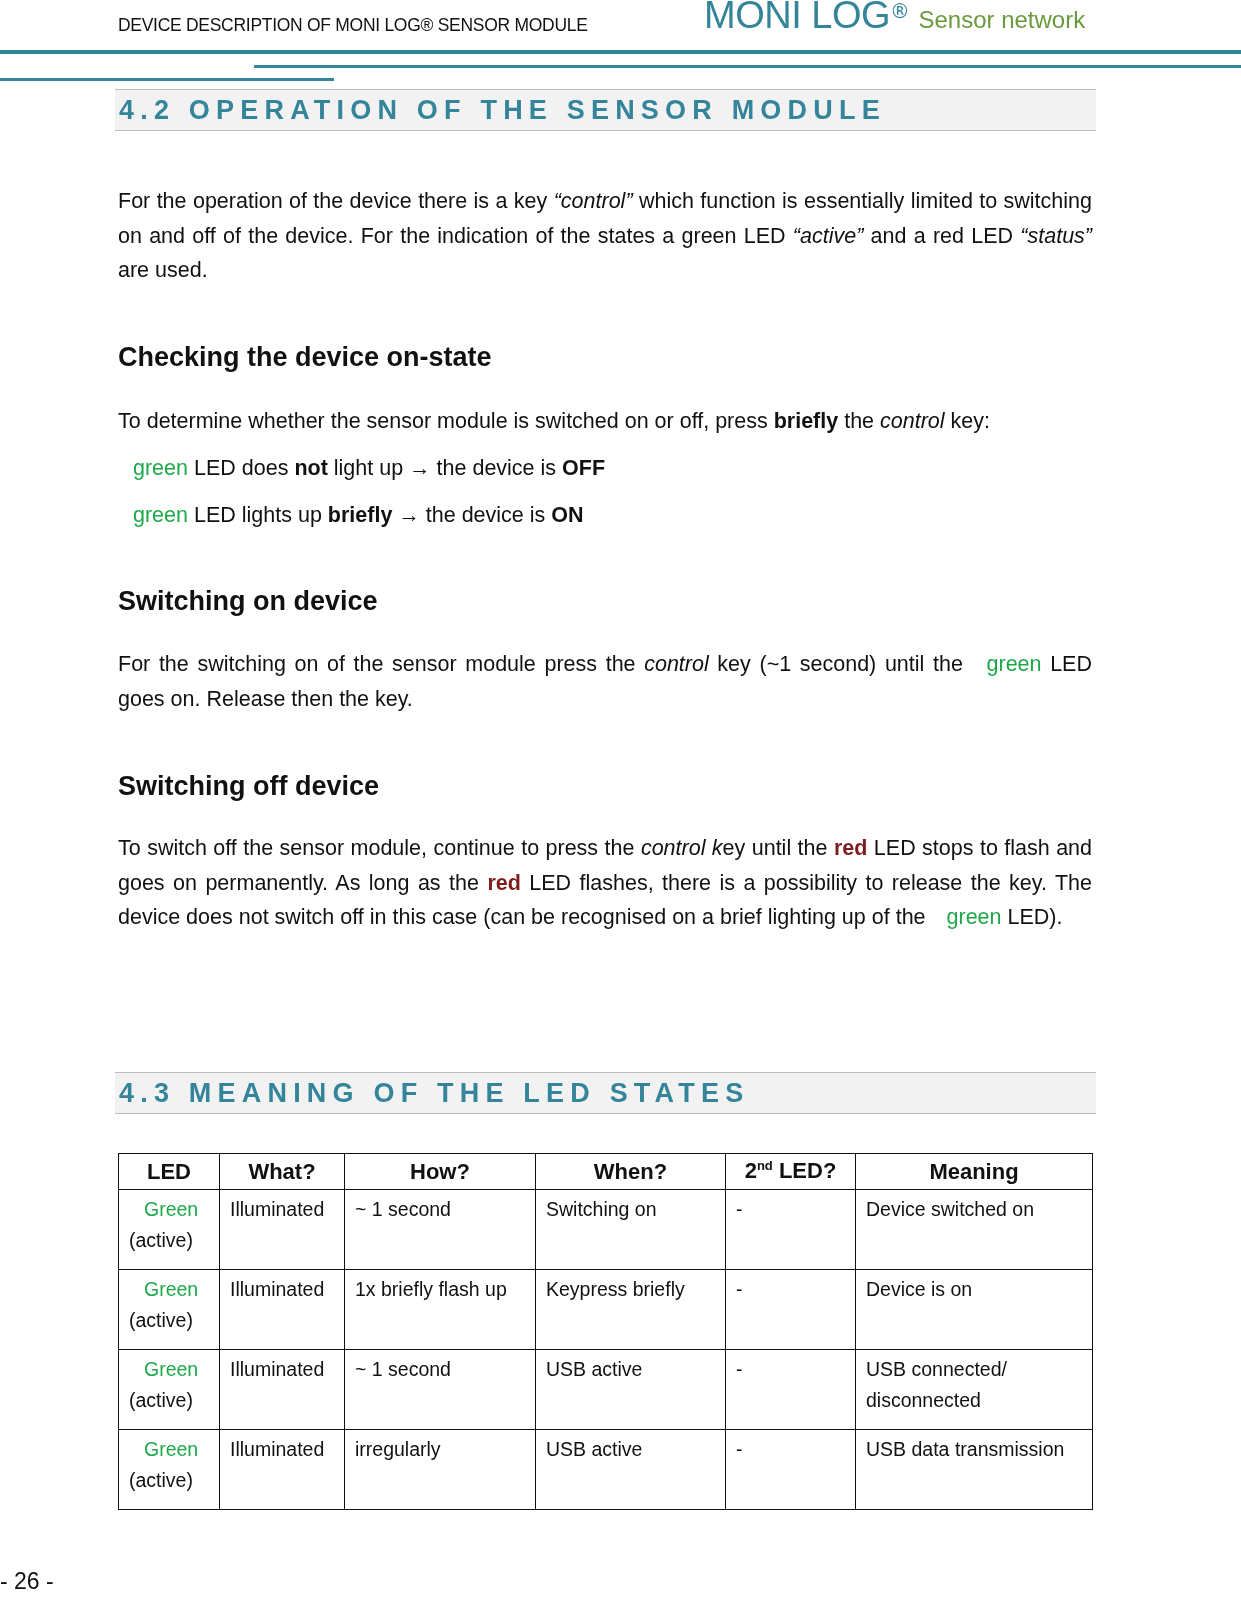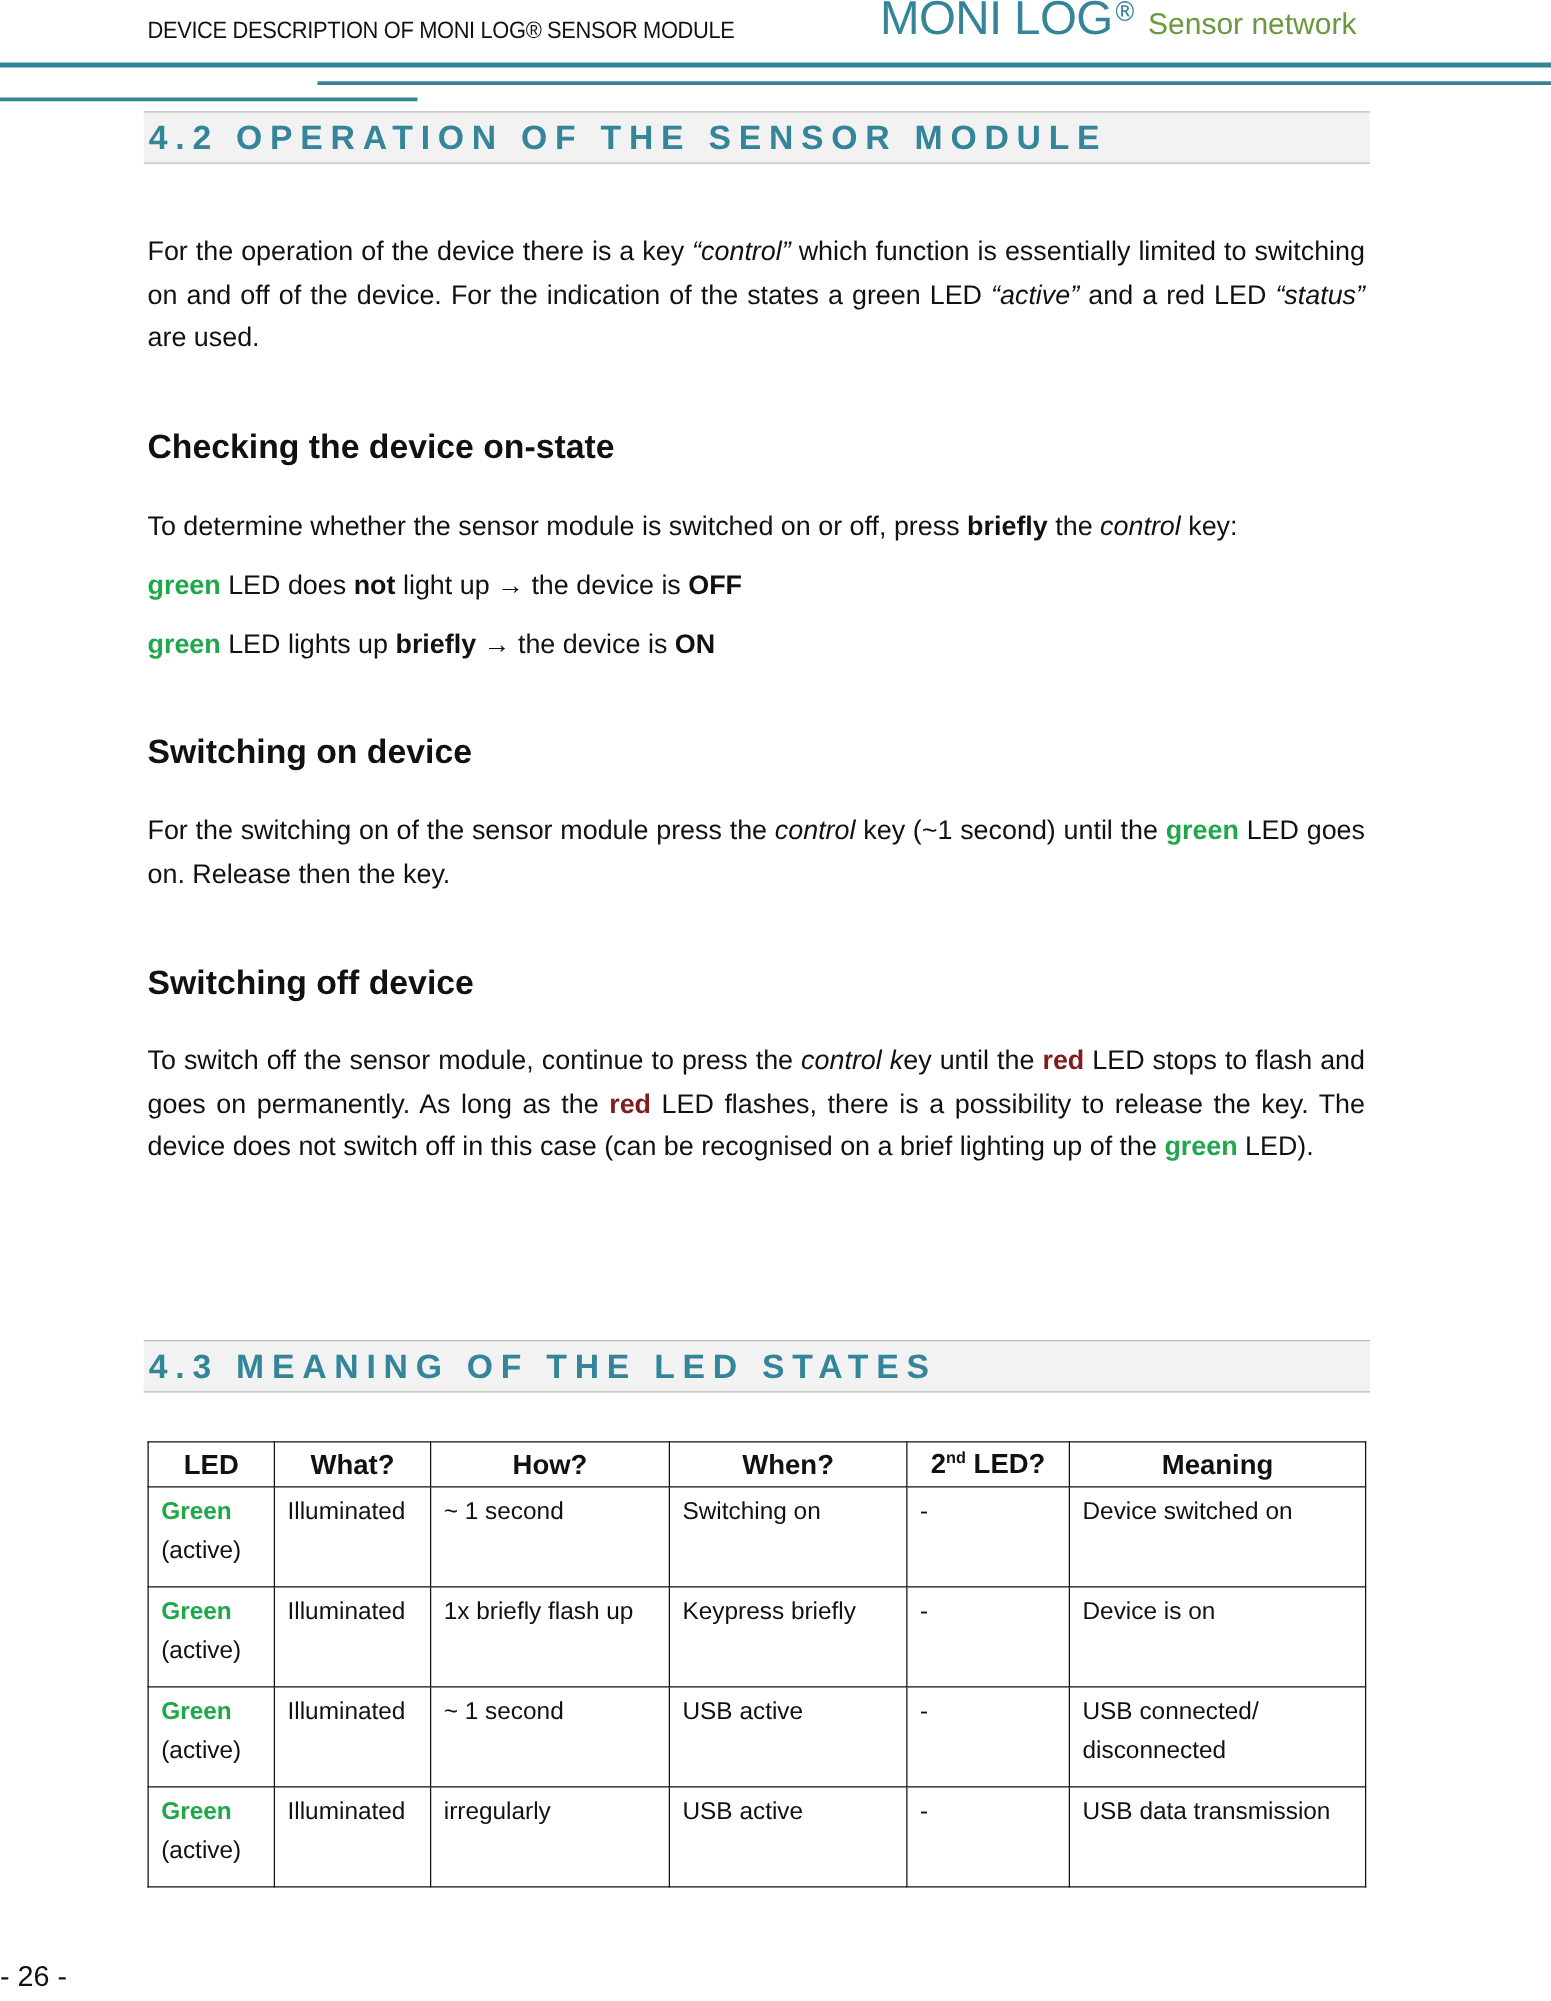--- a/index.html
+++ b/index.html
@@ -17,21 +17,21 @@
 
   .section-head { position: absolute; left: 115px; width: 981px; height: 40px; background: #f2f2f2;
                   border-top: 1px solid #bdbdbd; border-bottom: 1px solid #bdbdbd; }
   .section-head span { position: absolute; left: 4px; top: 5px; font-size: 27px; font-weight: bold; color: #35859a;
                        letter-spacing: 6.2px; font-family: "Liberation Sans", sans-serif; }
 
   .para { position: absolute; left: 118px; width: 974px; font-size: 21.5px; line-height: 34.5px;
           font-family: "Liberation Sans", sans-serif; text-align: justify; transform-origin: left top; }
   .sub { position: absolute; left: 118px; font-size: 27px; font-weight: bold; font-family: "Liberation Sans", sans-serif; }
   .line { position: absolute; left: 118px; font-size: 21.5px; font-family: "Liberation Sans", sans-serif; white-space: nowrap; }
-  .g { color: #1ea84a; font-weight: bold; }
+  .g { color: #1ea84a; font-weight: normal; margin-left: 15px; }
   .r { color: #7f1d1d; font-weight: bold; }
   .b { font-weight: bold; }
   .i { font-style: italic; margin-top: 40px; }
 
   table.led { position: absolute; left: 118px; top: 1153px; width: 975px; border-collapse: collapse;
               font-family: "Liberation Sans", sans-serif; font-size: 19.5px; }
   table.led th, table.led td { border: 1.5px solid #111; vertical-align: top; }
   table.led th { height: 35px; font-weight: bold; font-size: 22px; text-align: center; padding: 0 4px; vertical-align: middle; }
   table.led td { height: 75px; padding: 4px 10px 0 10px; line-height: 31px; }
   table.led td.ledcell { padding-left: 10px; }

